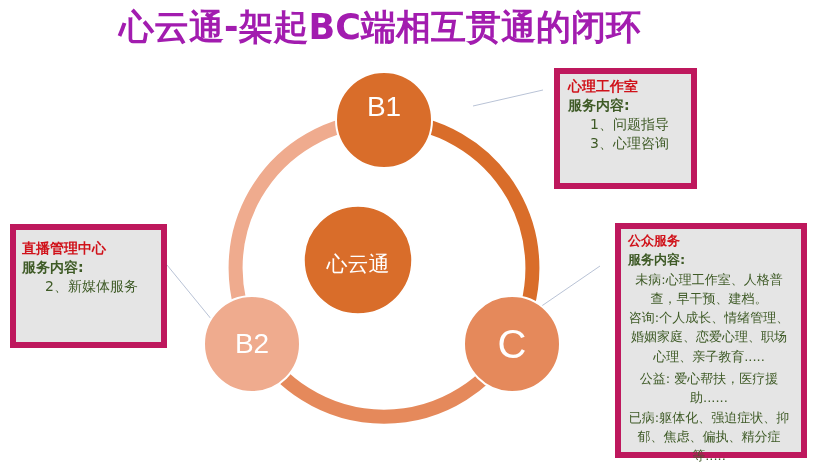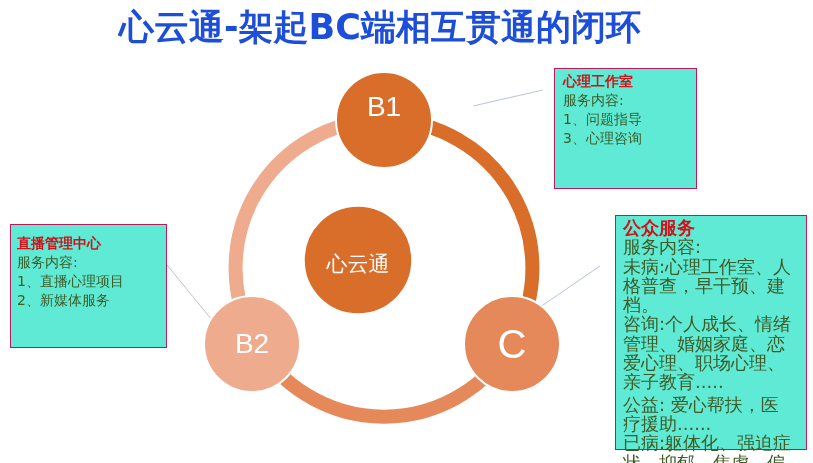--- a/index.html
+++ b/index.html
@@ -3,35 +3,35 @@
   <meta charset="utf-8">
   <style>
     html, body { margin: 0; padding: 0; }
     body {
       width: 813px; height: 463px; position: relative; overflow: hidden;
       background: #ffffff;
       font-family: "DejaVu Sans", "Liberation Sans", sans-serif;
     }
     .title {
       position: absolute; left: 100px; top: 2px; width: 560px; height: 50px;
-      text-align: center; font-size: 35px; font-weight: bold; color: #1d4ed8;
+      text-align: center; font-size: 35px; font-weight: bold; color: #a21caf;
       line-height: 50px; letter-spacing: 0px; white-space: nowrap;
     }
     svg.diagram { position: absolute; left: 0; top: 0; }
     .node-label {
       position: absolute; color: #ffffff; text-align: center;
       font-family: "Liberation Sans", sans-serif;
     }
     .box {
-      position: absolute; background: #5eead4; border: 1px solid #be185d;
+      position: absolute; background: #e5e5e5; border: 6px solid #be185d;
       box-sizing: border-box; color: #3e5a26;
     }
     .box .head { color: #d0121a; font-weight: bold; }
-    .box .sub { color: #3e5a26; font-weight: normal; }
-    .box .item { color: #3e5a26; }
+    .box .sub { color: #3e5a26; font-weight: bold; }
+    .box .item { color: #3e5a26; text-align: center; }
     .box b { font-weight: normal; }
   </style>
 </head>
 <body>
 
 <div class="title">心云通-架起BC端相互贯通的闭环</div>
 
 <svg class="diagram" width="813" height="463" viewBox="0 0 813 463">
 
   <path d="M 384 120 A 148 148 0 0 1 512 343" fill="none" stroke="#d96d2a" stroke-width="14"></path>
@@ -56,25 +56,24 @@
 <div class="box" style="left:554px; top:68px; width:143px; height:121px; padding:3px 0 0 8px; font-size:14px; line-height:19px;">
   <div class="head">心理工作室</div>
   <div class="sub">服务内容:</div>
   <div class="item">1、问题指导</div>
   <div class="item">3、心理咨询</div>
 </div>
 
 <div class="box" style="left:10px; top:224px; width:157px; height:124px; padding:9px 0 0 6px; font-size:14px; line-height:19px;">
   <div class="head">直播管理中心</div>
   <div class="sub">服务内容:</div>
-  <div class="item">1、直播心理项目</div>
   <div class="item">2、新媒体服务</div>
 </div>
 
-<div class="box" style="left:615px; top:215px; width:192px; height:235px; padding:2px 11px 0 7px; font-size:18px; line-height:19.3px;">
+<div class="box" style="left:615px; top:223px; width:192px; height:235px; padding:2px 11px 0 7px; font-size:13px; line-height:19.3px;">
   <div class="head">公众服务</div>
   <div class="sub">服务内容:</div>
   <div class="item">
     <b>未病:</b><span>心理工作室、人格普查，早干预、建档。</span>
   </div>
   <div class="item">
     <b>咨询:</b><span>个人成长、情绪管理、婚姻家庭、恋爱心理、职场心理、亲子教育.....</span>
   </div>
   <div class="item" style="margin-top:3px;">
     <b>公益:</b><span> 爱心帮扶，医疗援助......</span>

